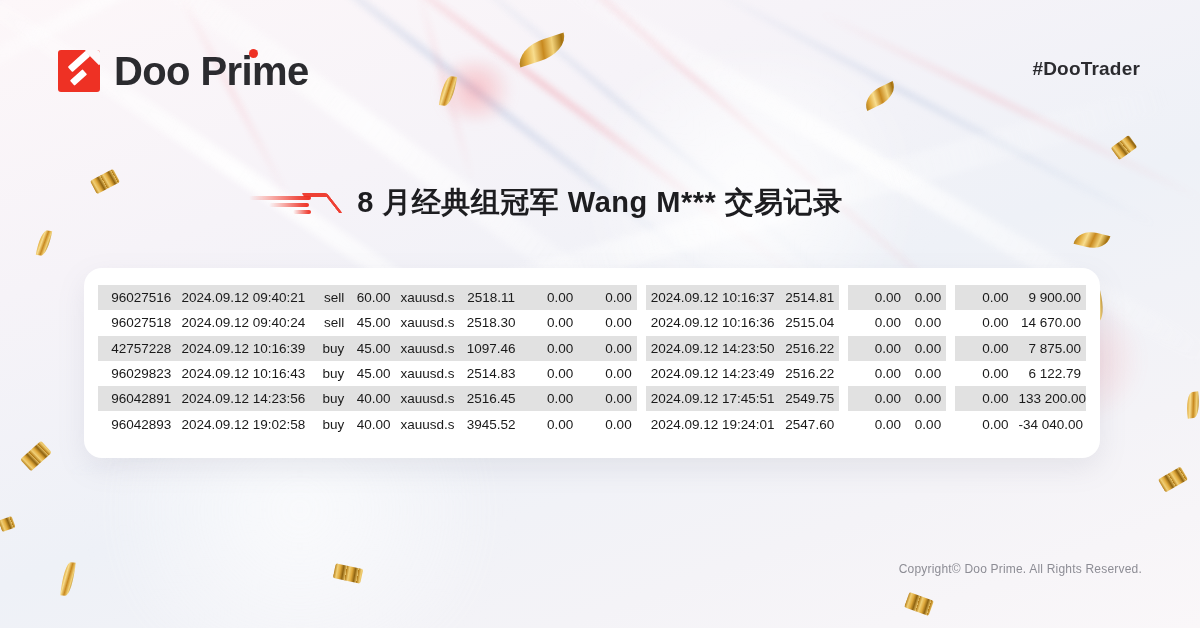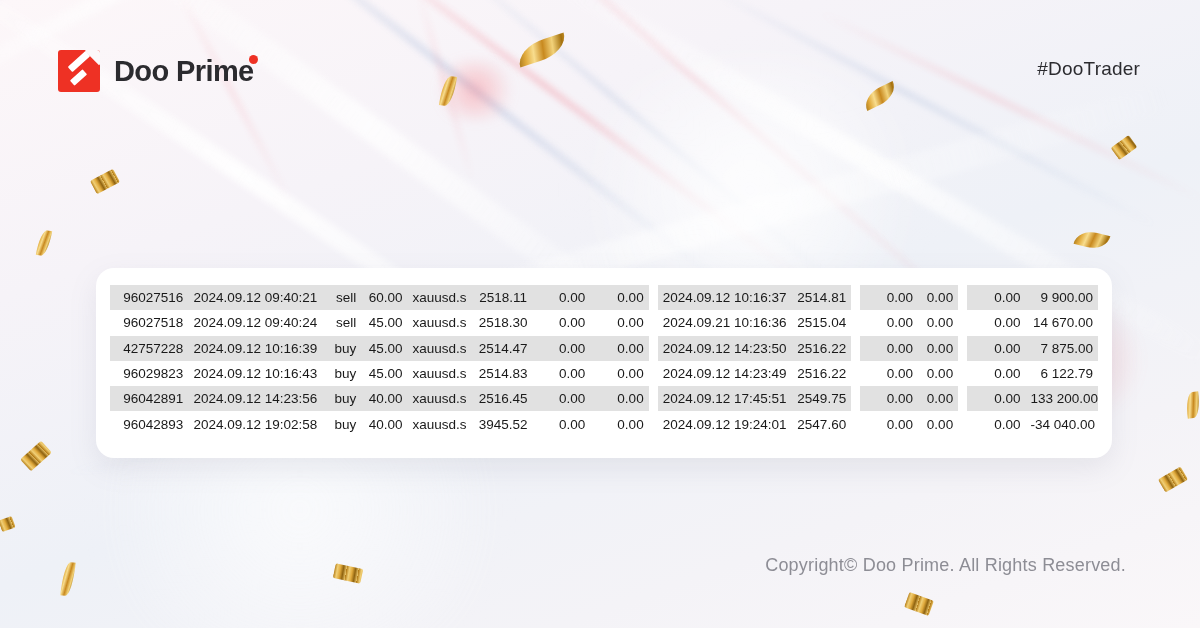--- a/index.html
+++ b/index.html
@@ -51,29 +51,29 @@
     transform:rotate(-42deg);left:9px;top:8px;
   }
   .logo-mark .bar2{
     position:absolute;width:17px;height:7px;background:#fff;border-radius:1px;
     transform:rotate(-42deg);left:12px;top:24px;
   }
   .logo-mark .notch{
     position:absolute;right:-9px;top:-9px;width:20px;height:20px;background:#fdf8f9;transform:rotate(45deg);
   }
   .logo-text{
-    font-size:29px;font-weight:bold;color:#2b2b2f;letter-spacing:-.6px;
+    font-size:40px;font-weight:bold;color:#2b2b2f;letter-spacing:-.6px;
     position:relative;line-height:1;
   }
   .logo-text .dot{
     position:absolute;width:9px;height:9px;border-radius:50%;background:#ee3124;
     left:135px;top:-2px;
   }
   .hashtag{
-    position:absolute;right:60px;top:58px;font-size:19px;font-weight:normal;color:#2b2b2f;letter-spacing:.2px;
+    position:absolute;right:60px;top:58px;font-size:19px;font-weight:bold;color:#2b2b2f;letter-spacing:.2px;
   }
 
   
   .title-row{
     position:absolute;left:0;right:0;top:183px;display:flex;align-items:center;justify-content:center;gap:22px;
   }
   .title-text{
     font-size:29px;font-weight:bold;color:#1d1d20;letter-spacing:.5px;white-space:nowrap;
   }
   .swoosh{position:relative;width:86px;height:26px;flex:none;}
@@ -86,21 +86,21 @@
   .swoosh.left i:nth-child(3){width:18px;left:44px;top:20px;}
   .swoosh.left .tip{
     position:absolute;right:0;top:3px;width:26px;height:20px;
     border-right:4px solid #ee3124;border-top:4px solid #ee3124;
     transform:skewX(38deg);border-radius:2px;opacity:.92;
   }
   .swoosh.right{transform:scaleX(-1);}
 
   
   .card{
-    position:absolute;left:96px;top:268px;width:1016px;height:190px;
+    position:absolute;left:84px;top:268px;width:1016px;height:190px;
     background:#fff;border-radius:18px;
     box-shadow:0 10px 28px rgba(120,120,150,.13);
     padding:17px 14px;
   }
   table{width:100%;border-collapse:collapse;table-layout:fixed;}
   td{
     font-size:13.5px;color:#1a1a1a;height:25.3px;padding:0 5px;
     white-space:nowrap;font-family:"Liberation Sans","DejaVu Sans",sans-serif;
   }
   tr.alt td{background:#e1e1e1;}
@@ -118,21 +118,21 @@
   .c-tp{width:58px;}
   .c-ctime{width:134px;}
   .c-cprice{width:58px;}
   .c-comm{width:58px;}
   .c-tax{width:40px;}
   .c-swap{width:58px;}
   .c-profit{width:72px;}
   .c-gap{width:9px;}
 
   .copyright{
-    position:absolute;right:74px;bottom:52px;font-size:18px;color:#8d8d95;letter-spacing:.2px;
+    position:absolute;right:58px;bottom:52px;font-size:12px;color:#8d8d95;letter-spacing:.2px;
   }
 </style>
 </head>
 <body>
 
 <div id="stage">
 
   <div class="streaks">
     <div class="streak s-white" style="left:-60px;top:-40px;width:820px;height:18px;transform:rotate(34deg);opacity:.95;"></div>
     <div class="streak s-white" style="left:120px;top:-70px;width:700px;height:26px;transform:rotate(36deg);opacity:.8;"></div>
@@ -178,20 +178,32 @@
         <span class="notch"></span>
     </span>
     <span class="logo-text">
       <span>Doo Prime</span>
       <span class="dot"></span>
     </span>
   </div>
 
   <div class="hashtag">#DooTrader</div>
 
+  <div class="title-row">
+    <span class="swoosh left">
+      <i></i>
+        <i></i>
+        <i></i>
+        <span class="tip"></span>
+    </span>
+    <span class="title-text">8 月经典组冠军 Wang M*** 交易记录</span>
+    <span class="swoosh right">
+      <i></i><i></i><i></i><span class="tip"></span>
+    </span>
+  </div>
 
   <div class="card">
     <table>
       <colgroup>
         <col class="c-ticket">
           <col class="c-otime">
           <col class="c-type">
           <col class="c-size">
         <col class="c-item">
           <col class="c-price">
@@ -230,36 +242,36 @@
           <tr>
             <td class="r">96027518</td>
             <td class="l">2024.09.12 09:40:24</td>
             <td class="r">sell</td>
             <td class="r">45.00</td>
             <td class="l">xauusd.s</td>
             <td class="r">2518.30</td>
             <td class="r">0.00</td>
             <td class="r">0.00</td>
             <td class="sp"></td>
-            <td class="l">2024.09.21 10:16:36</td>
+            <td class="l">2024.09.12 10:16:36</td>
             <td class="r">2515.04</td>
             <td class="sp"></td>
             <td class="r">0.00</td>
             <td class="r">0.00</td>
             <td class="sp"></td>
             <td class="r">0.00</td>
             <td class="r">14 670.00</td>
           </tr>
           <tr class="alt">
             <td class="r">42757228</td>
             <td class="l">2024.09.12 10:16:39</td>
             <td class="r">buy</td>
             <td class="r">45.00</td>
             <td class="l">xauusd.s</td>
-            <td class="r">2514.47</td>
+            <td class="r">1097.46</td>
             <td class="r">0.00</td>
             <td class="r">0.00</td>
             <td class="sp"></td>
             <td class="l">2024.09.12 14:23:50</td>
             <td class="r">2516.22</td>
             <td class="sp"></td>
             <td class="r">0.00</td>
             <td class="r">0.00</td>
             <td class="sp"></td>
             <td class="r">0.00</td>

